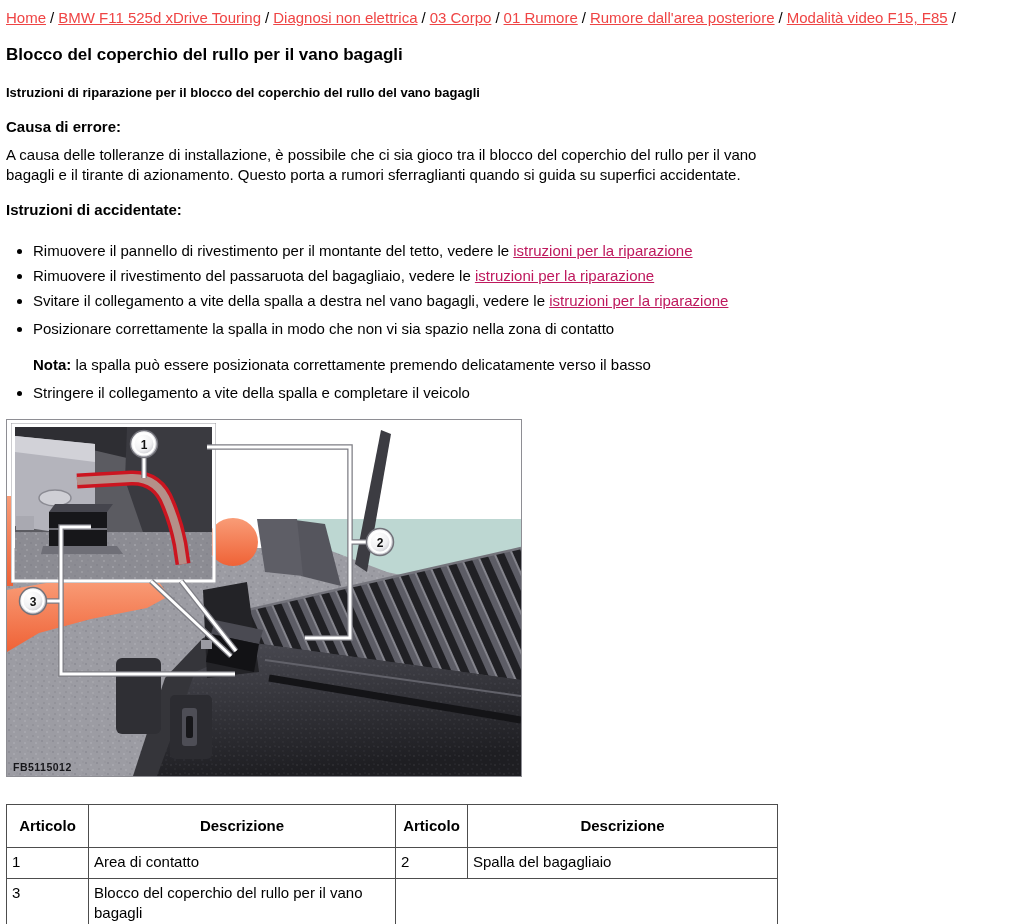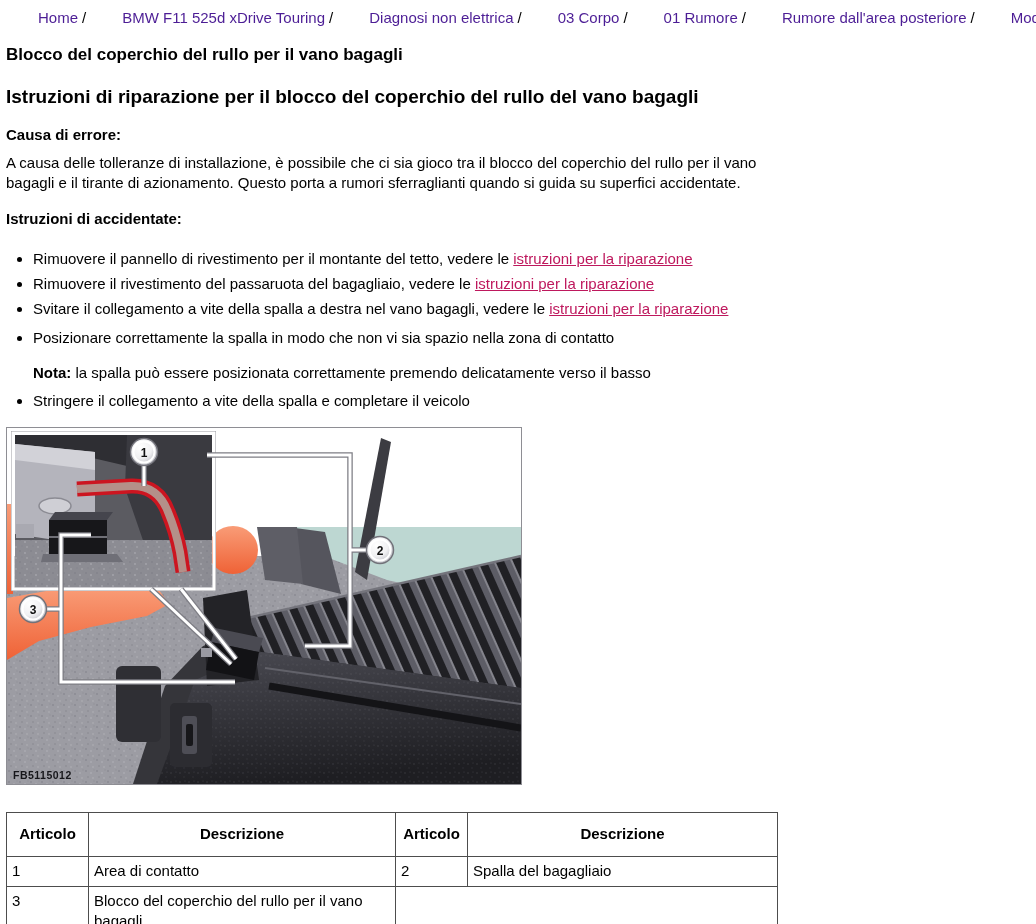--- a/index.html
+++ b/index.html
@@ -4,26 +4,26 @@
 <style>
   html,body{margin:0;padding:0;background:#fff;}
   body{
     font-family:"Liberation Sans","DejaVu Sans",sans-serif;
     font-size:15px;color:#000;line-height:1.35;
   }
   .page{padding:6px 8px 16px 6px;width:1020px;}
 
   
   .breadcrumb{font-size:15px;margin:2px 0 14px 0;white-space:nowrap;}
-  .breadcrumb a{color:#4c1d95;cursor:pointer;margin-left:32px;}
+  .breadcrumb a{color:#ef4444;text-decoration:underline;cursor:pointer;}
   .breadcrumb .sep{color:#000;margin:0 4px;}
 
   
   h1{font-size:17px;margin:16px 0 0 0;font-weight:bold;}
-  h2{font-size:19px;margin:17px 0 0 0;font-weight:bold;}
+  h2{font-size:13px;margin:17px 0 0 0;font-weight:bold;}
   h3{font-size:15px;margin:15px 0 0 0;font-weight:bold;}
   p.body-text{margin:8px 0 0 0;max-width:772px;}
 
   
   ul.steps{margin:20px 0 0 0;padding:0 0 0 27px;max-width:790px;}
   ul.steps li{margin:0 0 5px 0;}
   ul.steps li.spaced{margin-top:8px;}
   ul.steps a{color:#be185d;text-decoration:underline;cursor:pointer;}
   .note{margin:15px 0 0 0;}
   .note b{font-weight:bold;}

